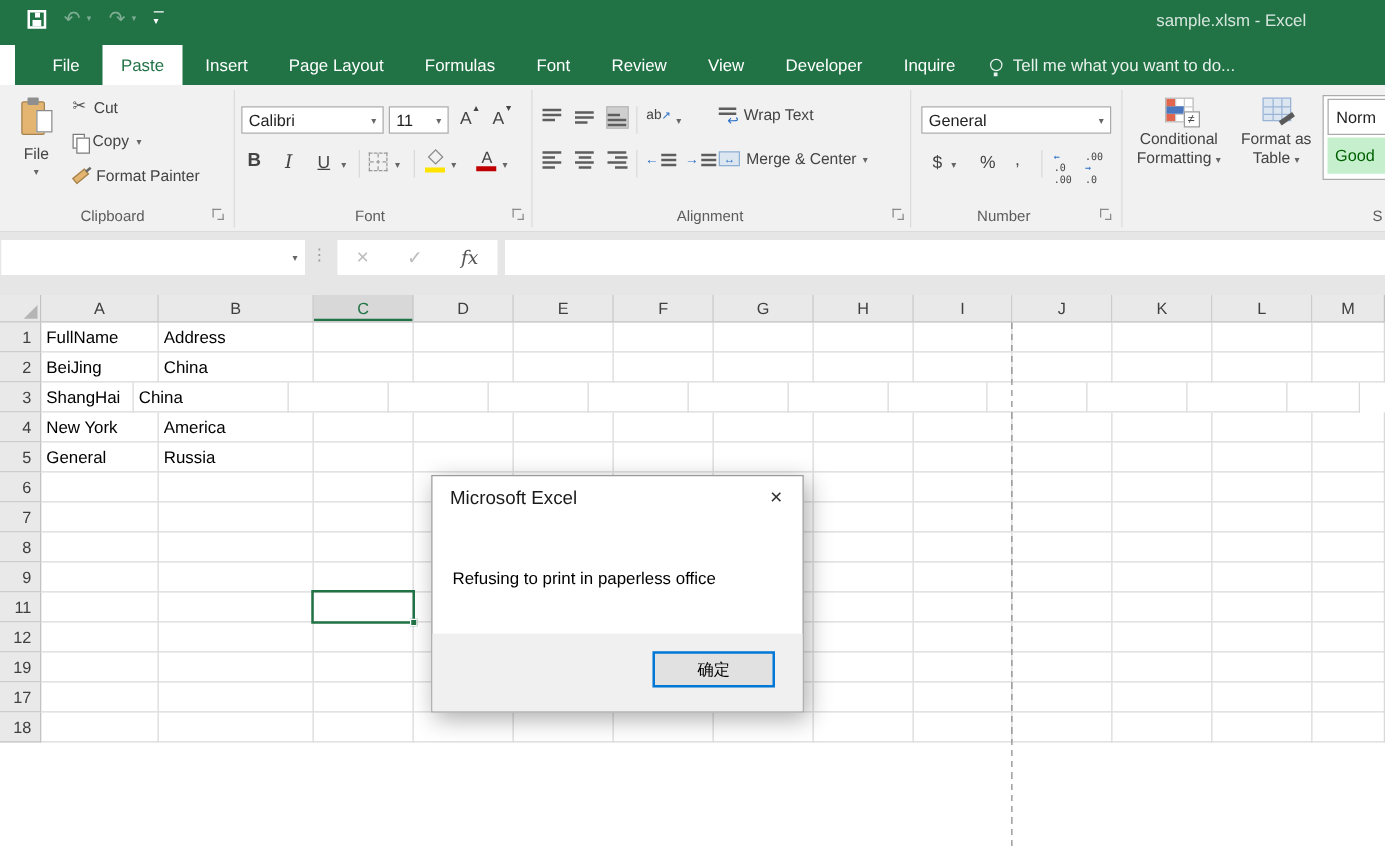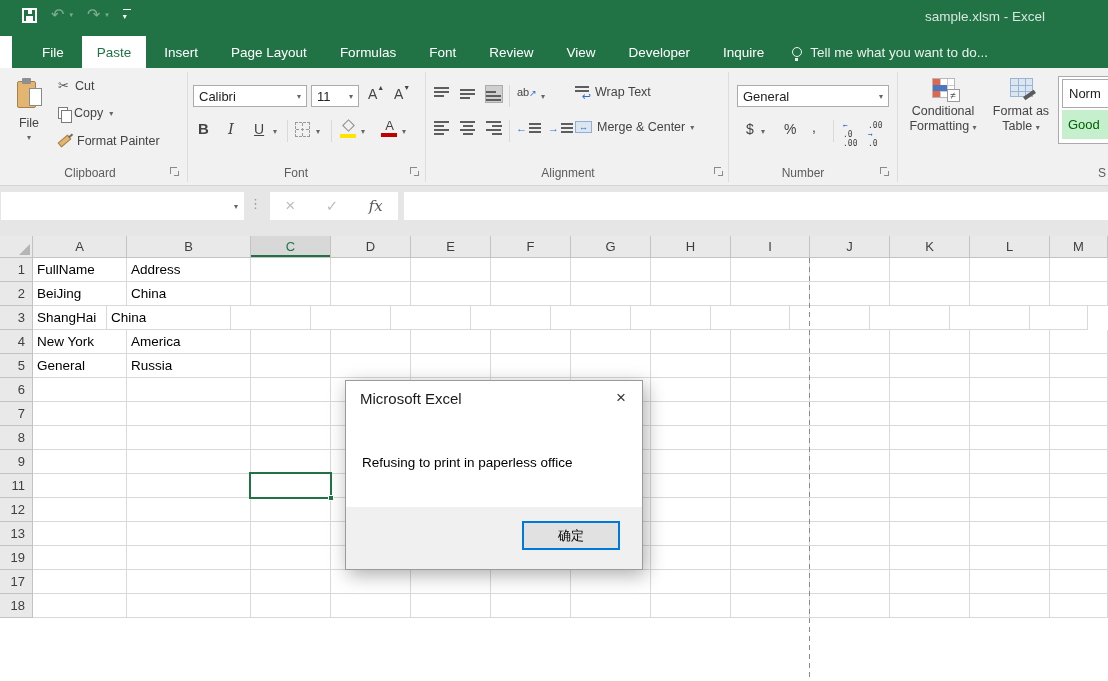--- a/index.html
+++ b/index.html
@@ -535,36 +535,20 @@
         <div class="cell" style="width: 80px;"></div>
         <div class="cell" style="width: 80px;"></div>
         <div class="cell" style="width: 80px;"></div>
         <div class="cell" style="width: 79px;"></div>
         <div class="cell" style="width: 80px;"></div>
         <div class="cell" style="width: 80px;"></div>
         <div class="cell" style="width: 80px;"></div>
         <div class="cell" style="width: 58px;"></div>
       </div>
       <div class="sheet-row">
-        <div class="row-hdr">13</div>
-        <div class="cell" style="width: 94px;"></div>
-        <div class="cell" style="width: 124px;"></div>
-        <div class="cell" style="width: 80px;"></div>
-        <div class="cell" style="width: 80px;"></div>
-        <div class="cell" style="width: 80px;"></div>
-        <div class="cell" style="width: 80px;"></div>
-        <div class="cell" style="width: 80px;"></div>
-        <div class="cell" style="width: 80px;"></div>
-        <div class="cell" style="width: 79px;"></div>
-        <div class="cell" style="width: 80px;"></div>
-        <div class="cell" style="width: 80px;"></div>
-        <div class="cell" style="width: 80px;"></div>
-        <div class="cell" style="width: 58px;"></div>
-      </div>
-      <div class="sheet-row">
         <div class="row-hdr">19</div>
         <div class="cell" style="width: 94px;"></div>
         <div class="cell" style="width: 124px;"></div>
         <div class="cell" style="width: 80px;"></div>
         <div class="cell" style="width: 80px;"></div>
         <div class="cell" style="width: 80px;"></div>
         <div class="cell" style="width: 80px;"></div>
         <div class="cell" style="width: 80px;"></div>
         <div class="cell" style="width: 80px;"></div>
         <div class="cell" style="width: 79px;"></div>

